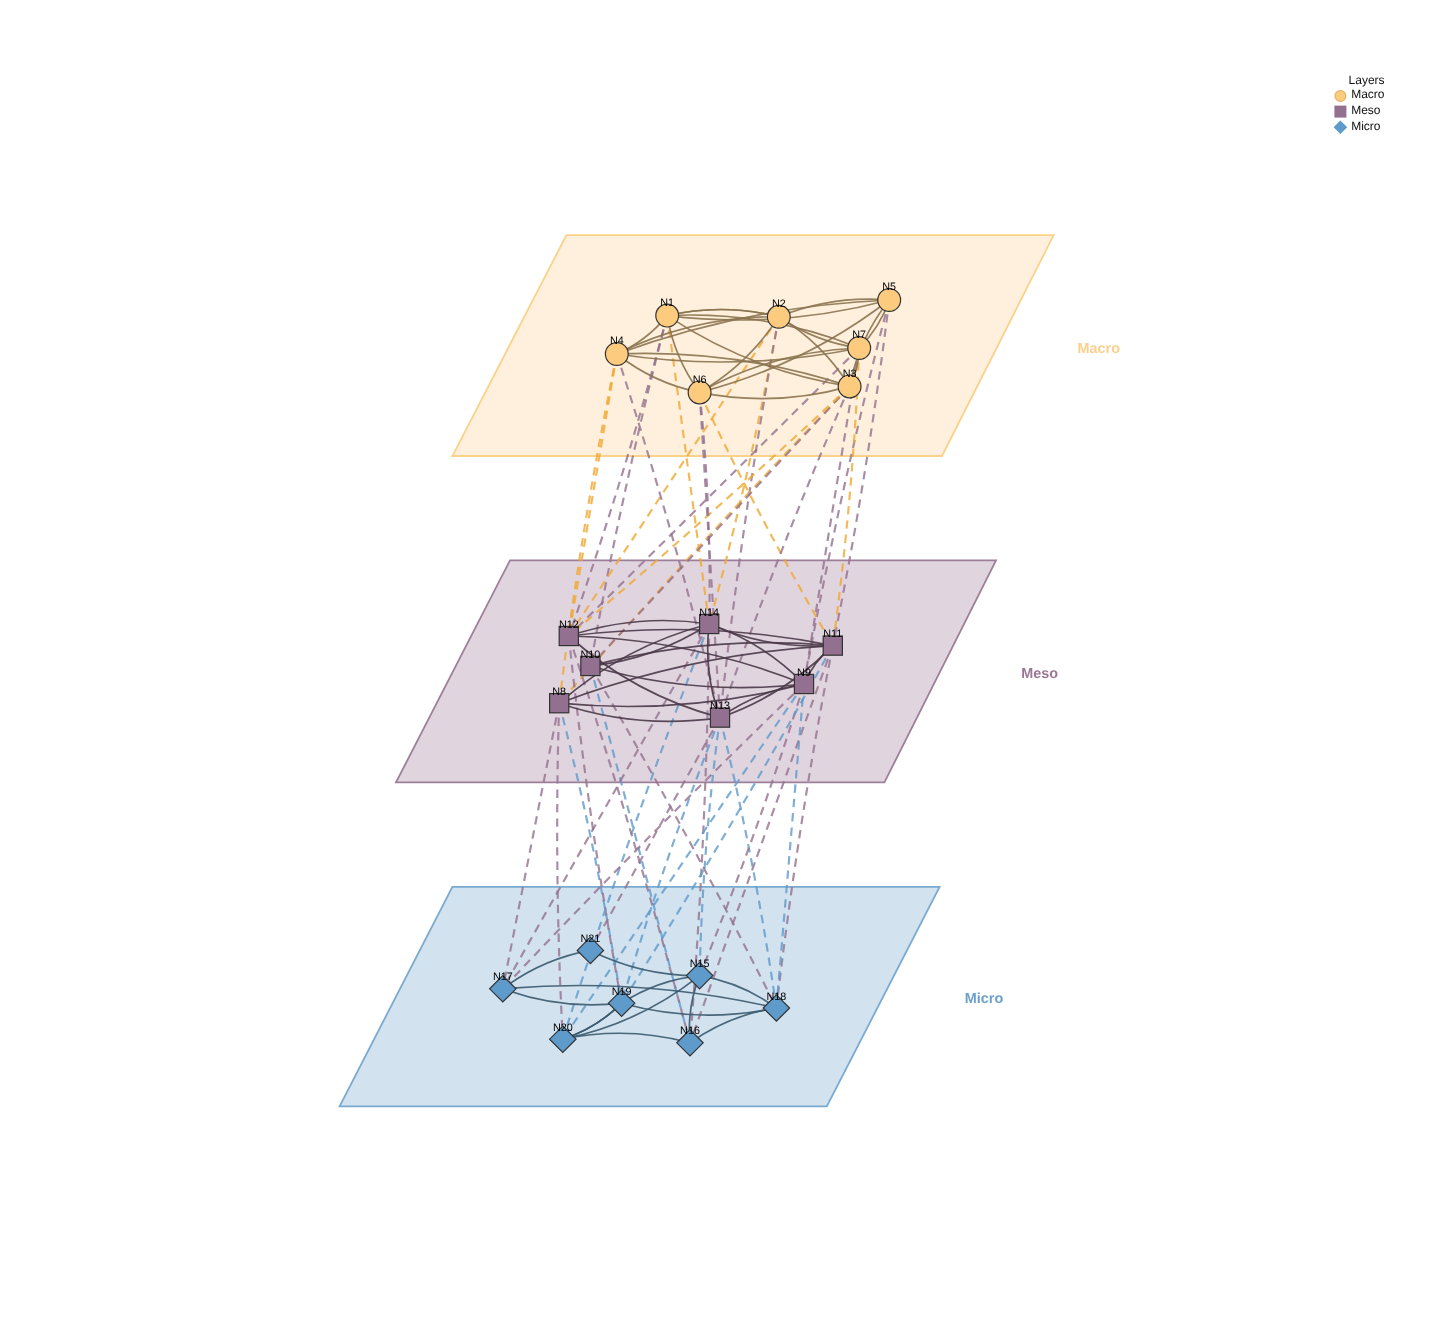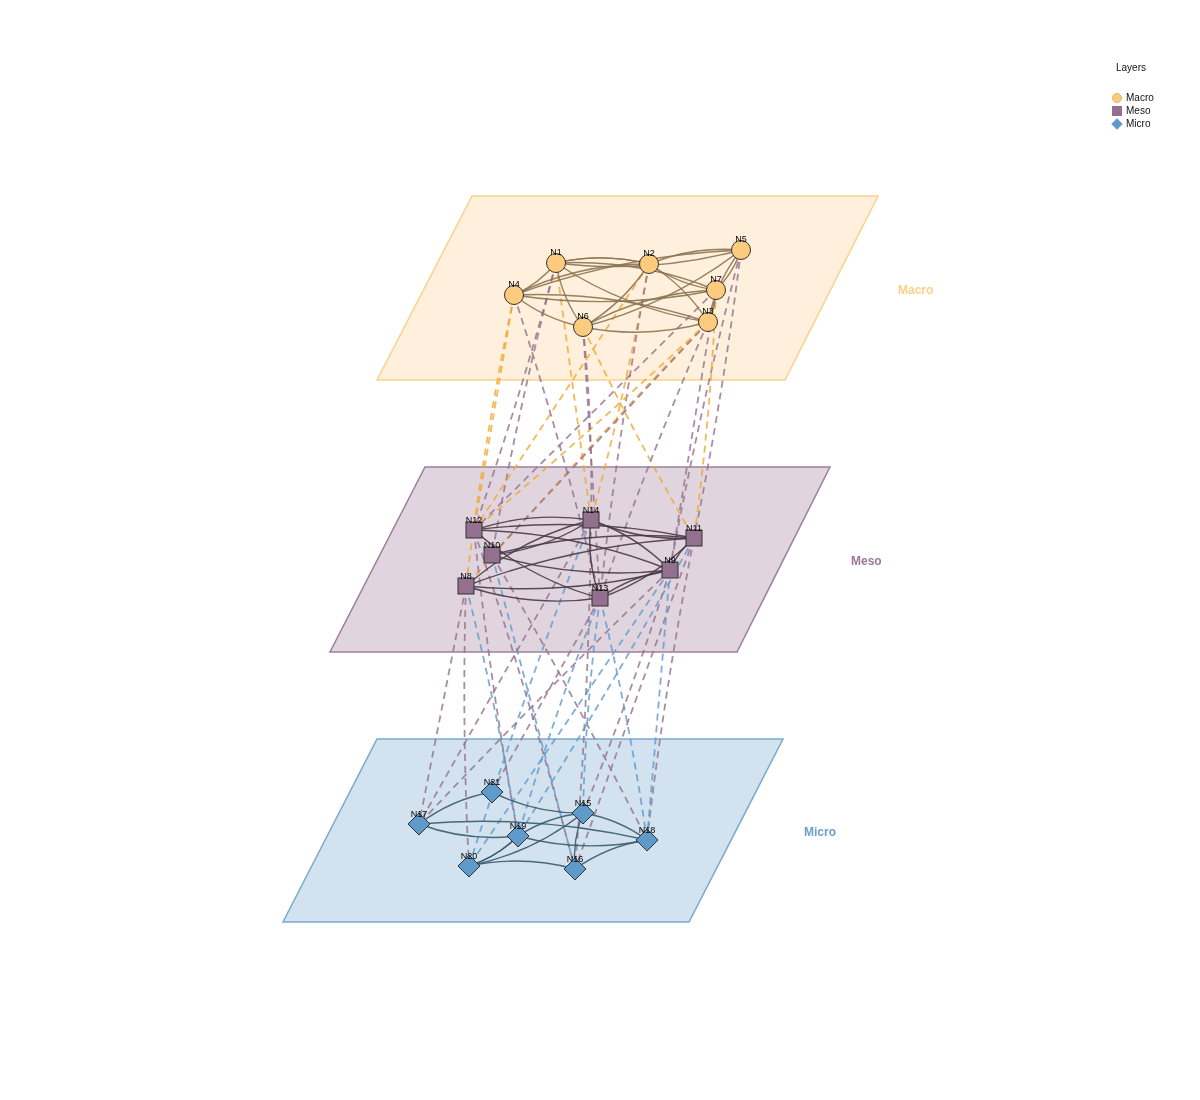--- a/index.html
+++ b/index.html
@@ -1,19 +1,19 @@
 <!DOCTYPE html>
 <html><head>
 <meta charset="utf-8">
 <style>
   html,body{margin:0;padding:0;background:#ffffff;}
   body{width:1200px;height:1100px;position:relative;overflow:hidden;font-family:"Liberation Sans",sans-serif;}
   #stage{position:absolute;left:0;top:0;}
   .legend{position:absolute;left:1112px;top:62px;font-size:10px;color:#111;font-family:"Liberation Sans",sans-serif;}
-  .legend-title{text-align:left;margin-bottom:18px;padding-left:4px;}
+  .legend-title{text-align:right;margin-bottom:0;padding-left:4px;}
   .legend-row{display:flex;align-items:center;height:13px;}
   .legend-sym{width:10px;height:10px;margin-right:4px;display:inline-block;box-sizing:border-box;}
   .sym-circle{border-radius:50%;}
   .sym-diamond{transform:rotate(45deg) scale(0.8);}
   .layer-label{position:absolute;font-weight:bold;font-size:12px;font-family:"Liberation Sans",sans-serif;}
   .node-label{font-size:9px;font-family:"Liberation Sans",sans-serif;fill:#000;}
 </style>
 </head>
 <body>
 

